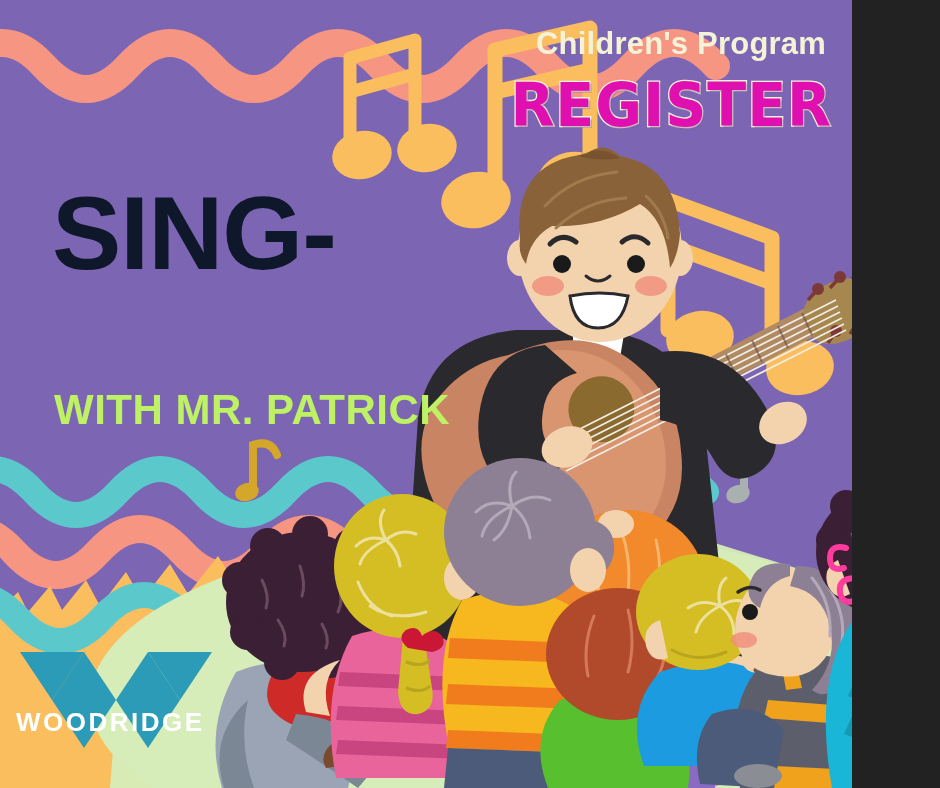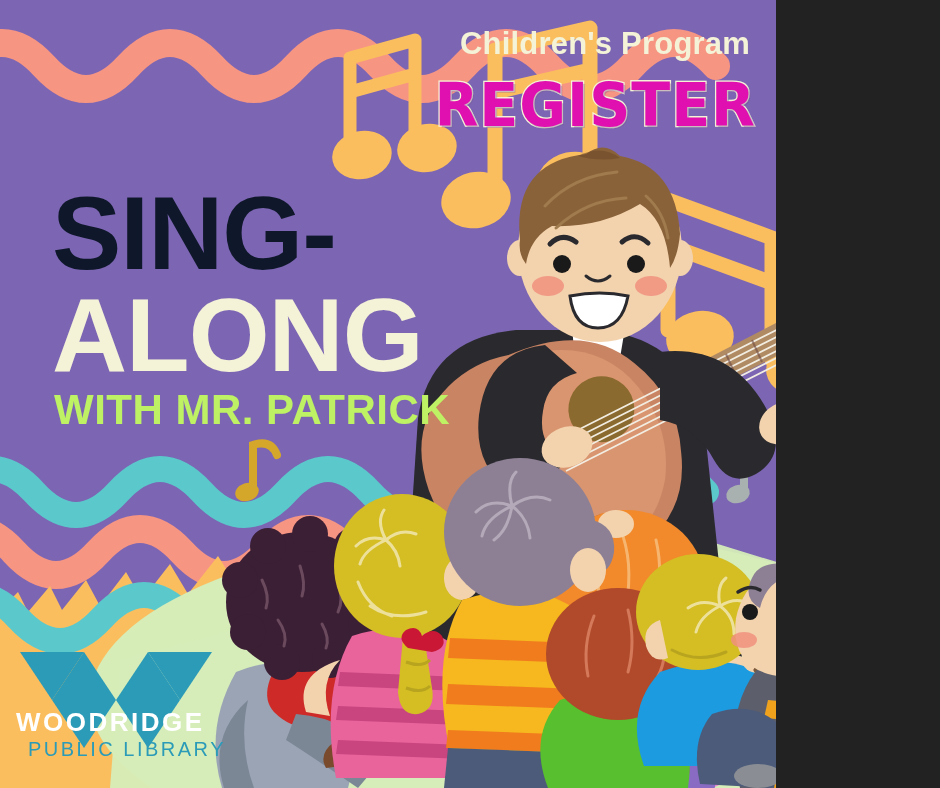--- a/index.html
+++ b/index.html
@@ -1,17 +1,17 @@
 <!DOCTYPE html>
 <html><head>
 <meta charset="utf-8">
 <style>
   html,body{margin:0;padding:0;background:#222;}
   #poster{
-    position:relative;width:776px;height:788px;overflow:hidden;
+    position:relative;width:852px;height:788px;overflow:hidden;
     background:#7C66B3;
     font-family:"Liberation Sans", sans-serif;
     user-select:none;
   }
   #poster svg.layer{position:absolute;left:0;top:0;width:940px;height:788px;display:block;}
 
   
   .txt{position:absolute;white-space:pre;}
 
   #kidsProgram{
@@ -384,21 +384,19 @@
       <path d="M148,652 L212,652 L180,700 Z"></path>
     </g>
   </svg>
 
   <div class="txt" id="kidsProgram">Children's Program</div>
 
   <div class="txt" id="registerWrap">REGISTER</div>
 
   <div class="txt" id="titleLine1">SING-</div>
 
-  <div class="txt" id="titleLine2">ALONG</div>
 
   <div class="txt" id="subTitle">WITH MR. PATRICK</div>
 
   <div class="txt" id="logoName">WOODRIDGE</div>
 
-  <div class="txt" id="logoSub">PUBLIC LIBRARY</div>
 
 </div>
 
 </body></html>

